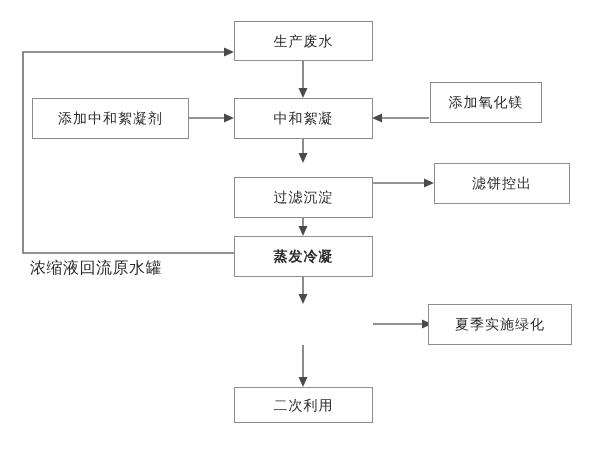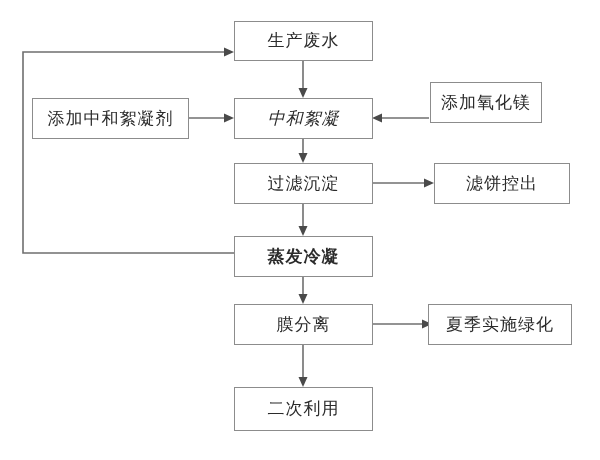--- a/index.html
+++ b/index.html
@@ -23,21 +23,21 @@
   }
   .node {
     position: absolute;
     border: 1px solid #8c8c8c;
     background: #ffffff;
     box-sizing: border-box;
     display: flex;
     align-items: center;
     justify-content: center;
     color: #2b2b2b;
-    font-size: 17px;
+    font-size: 14px;
     letter-spacing: 1px;
     line-height: 1;
     white-space: nowrap;
   }
   .node .node-label {
     display: block;
     padding-bottom: 1px;
   }
   .free-label {
     position: absolute;
@@ -105,46 +105,44 @@
   </svg>
 
   <div class="node" style="left:234px; top:21px; width:139px; height:40px;">
     <span class="node-label">生产废水</span>
   </div>
 
   <div class="node" style="left:32px; top:98px; width:157px; height:41px;text-align:center;">
     <span class="node-label">添加中和絮凝剂</span>
   </div>
 
-  <div class="node" style="left:234px; top:98px; width:139px; height:41px;font-style:italic;">
+  <div class="node" style="left:234px; top:98px; width:139px; height:41px;">
     <span class="node-label">中和絮凝</span>
   </div>
 
   <div class="node" style="left:430px; top:82px; width:112px; height:41px;align-items:center;">
     <span class="node-label">添加氧化镁</span>
   </div>
 
-  <div class="node" style="left:234px; top:163px; width:139px; height:41px;">
+  <div class="node" style="left:234px; top:177px; width:139px; height:41px;">
     <span class="node-label">过滤沉淀</span>
   </div>
 
   <div class="node" style="left:434px; top:163px; width:136px; height:41px;text-align:center;">
     <span class="node-label">滤饼控出</span>
   </div>
 
   <div class="node" style="left:234px; top:236px; width:139px; height:41px;font-weight:bold;">
     <span class="node-label">蒸发冷凝</span>
   </div>
 
-  <div class="node" style="left:234px; top:304px; width:139px; height:41px;">
-    <span class="node-label">膜分离</span>
-  </div>
 
   <div class="node" style="left:428px; top:304px; width:144px; height:41px;text-align:right;">
     <span class="node-label">夏季实施绿化</span>
   </div>
 
-  <div class="node" style="left:234px; top:387px; width:139px; height:44px;">
+  <div class="node" style="left:234px; top:387px; width:139px; height:36px;">
     <span class="node-label">二次利用</span>
   </div>
 
+  <div class="free-label" style="left:30px; top:260px;">浓缩液回流原水罐</div>
 
 </div>
 
 </body></html>

